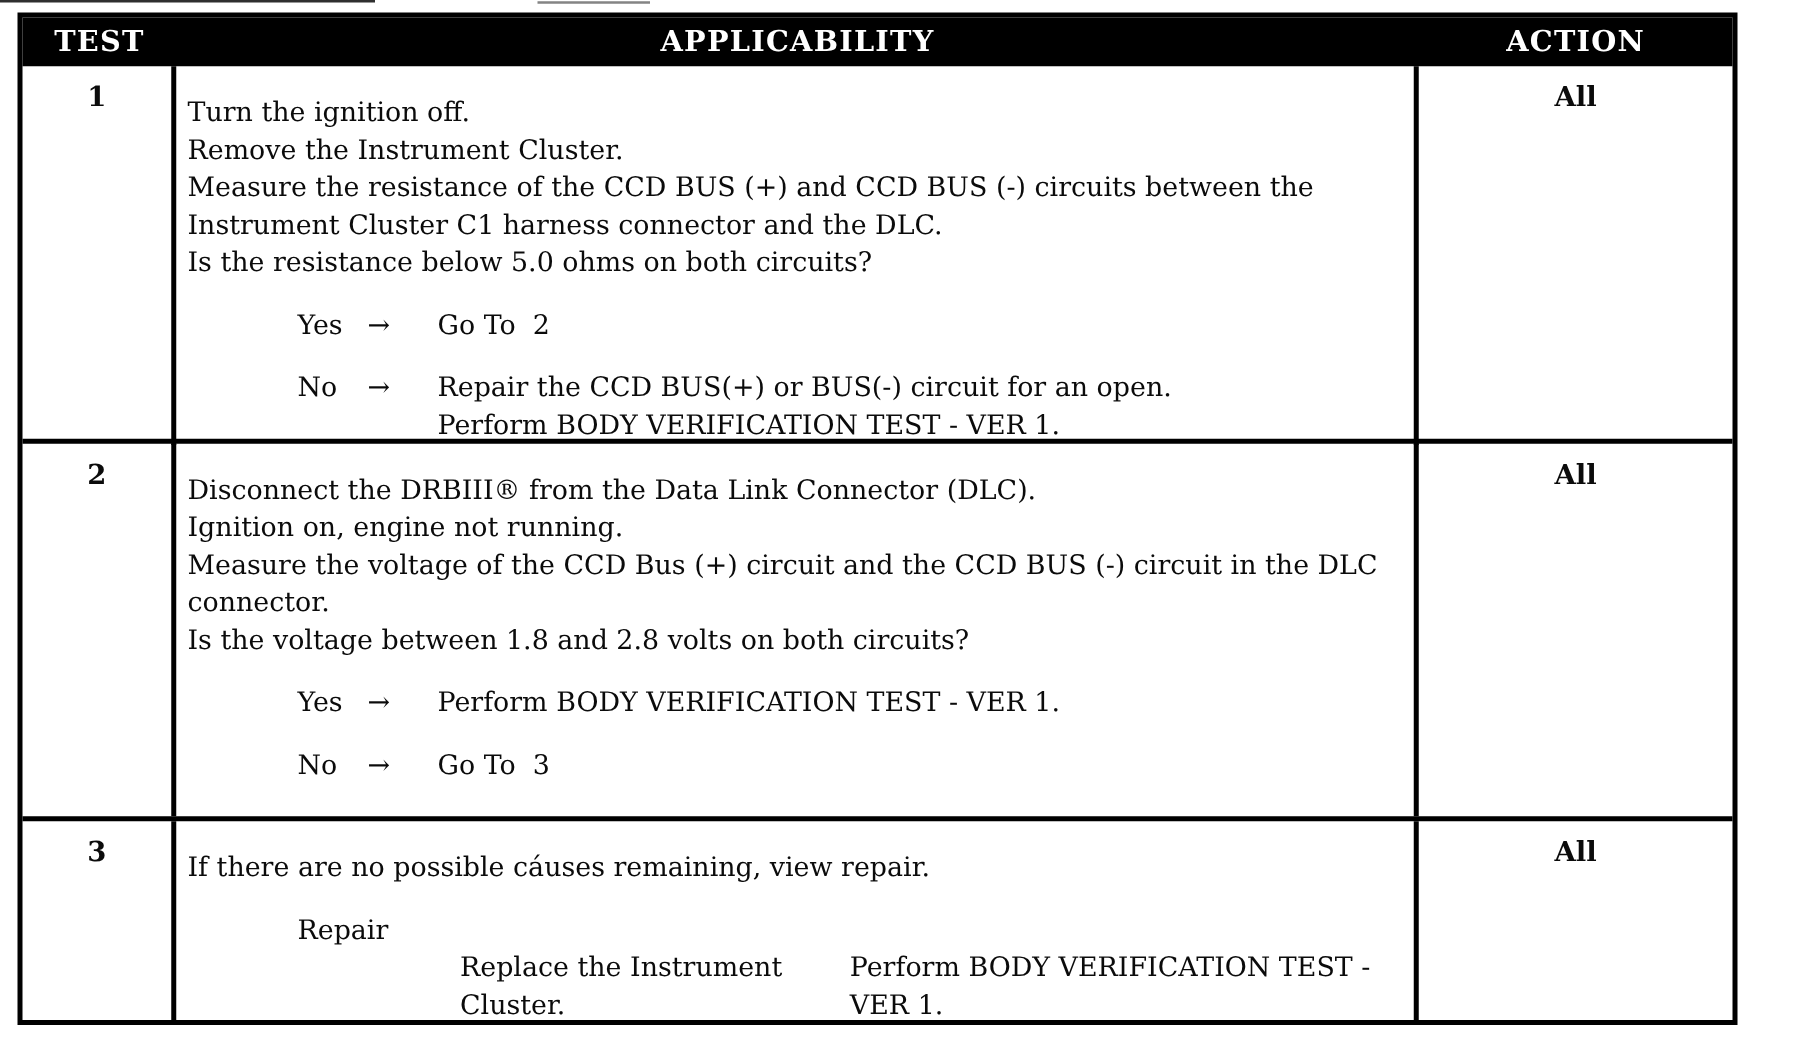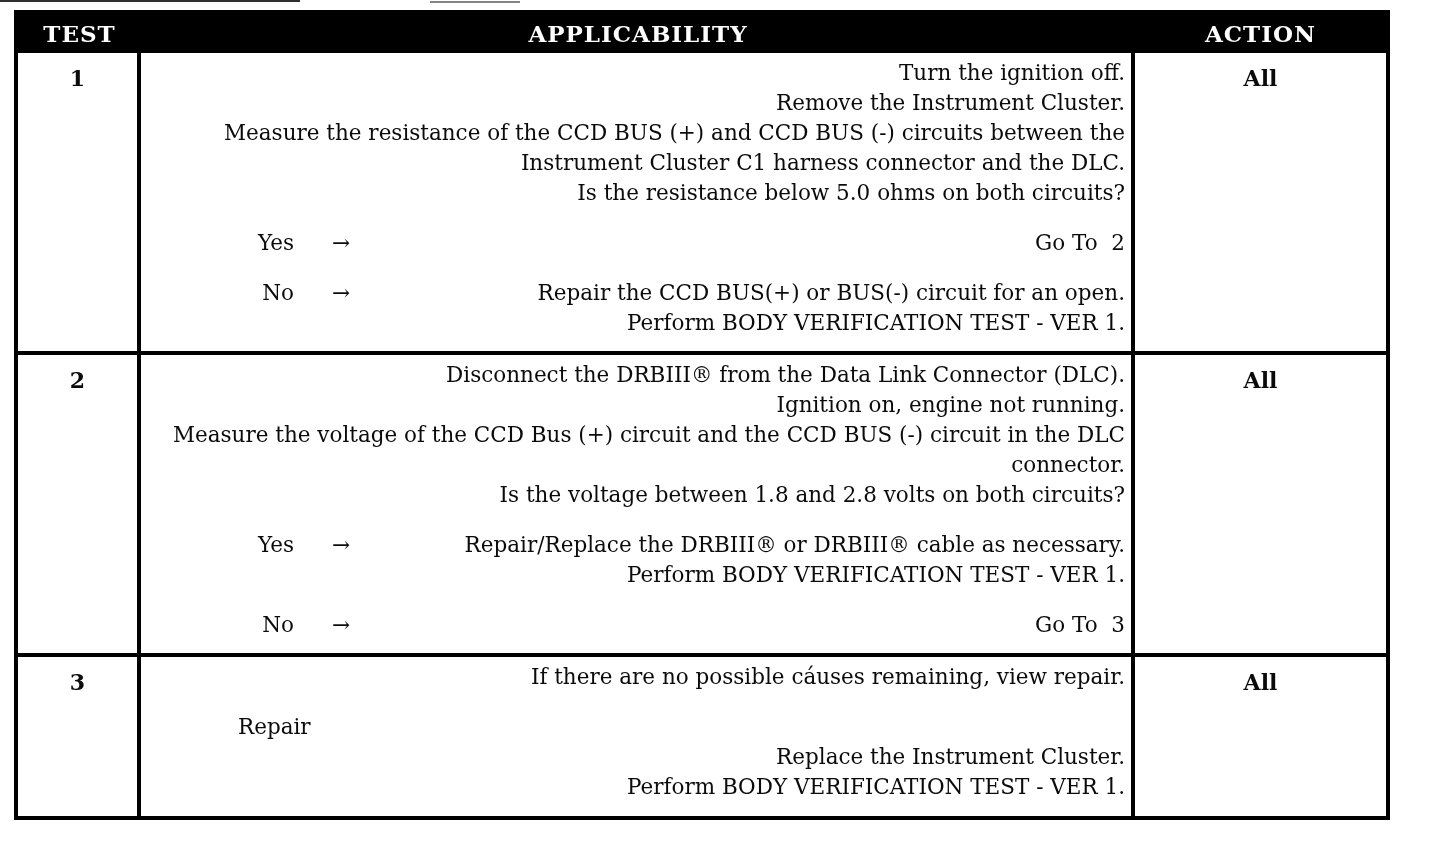--- a/index.html
+++ b/index.html
@@ -47,42 +47,41 @@
   .row3 { height: 159px; }
   .td-test {
     border-right: 4px solid #000;
     text-align: center;
     padding-top: 12px;
     font-size: 22px;
     font-weight: bold;
   }
   .td-action {
     border-right: 4px solid #000;
-    padding: 5px 6px 0 9px;
+    padding: 23px 6px 0 9px;
     font-size: 21.5px;
     line-height: 30px;
-    text-align: right;
   }
   .td-appl {
     text-align: center;
     padding-top: 12px;
     font-size: 22px;
     font-weight: bold;
   }
   .line { white-space: pre-wrap; }
   .branch {
     display: grid;
     grid-template-columns: 56px 56px 1fr;
     margin: 20px 0 0 88px;
     align-items: start;
   }
   .branch .blabel { }
   .branch .barrow { font-size: 21.5px; }
   .branch .blines { display: flex; flex-direction: column; }
-  .sublines { display: flex; flex-direction: column; }
+  .sublines { margin-left: 218px; display: flex; flex-direction: row; }
 </style>
 </head>
 <body>
 
 <div class="page">
 
   <div class="scanline" style="left:0; top:0; width:300px; height:2px; opacity:.85;"></div>
   <div class="scanline" style="left:430px; top:1px; width:90px; height:2px; opacity:.5;"></div>
   <div class="speck" style="left:117px; top:632px; width:4px; height:4px;"></div>
   <div class="speck" style="left:1167px; top:182px; width:3px; height:3px;"></div>
@@ -126,21 +125,20 @@
       <div class="td-test">2</div>
       <div class="td-action">
         <div class="line">Disconnect the DRBIII® from the Data Link Connector (DLC).</div>
         <div class="line">Ignition on, engine not running.</div>
         <div class="line">Measure the voltage of the CCD Bus (+) circuit and the CCD BUS (-) circuit in the DLC connector.</div>
         <div class="line">Is the voltage between 1.8 and 2.8 volts on both circuits?</div>
         <div class="branch">
           <span class="blabel">Yes</span>
           <span class="barrow">→</span>
           <span class="blines">
-            <span class="line">Repair/Replace the DRBIII® or DRBIII® cable as necessary.</span>
             <span class="line">Perform BODY VERIFICATION TEST - VER 1.</span>
           </span>
         </div>
         <div class="branch">
           <span class="blabel">No</span>
           <span class="barrow">→</span>
           <span class="blines">
             <span class="line">Go To  3</span>
           </span>
         </div>

